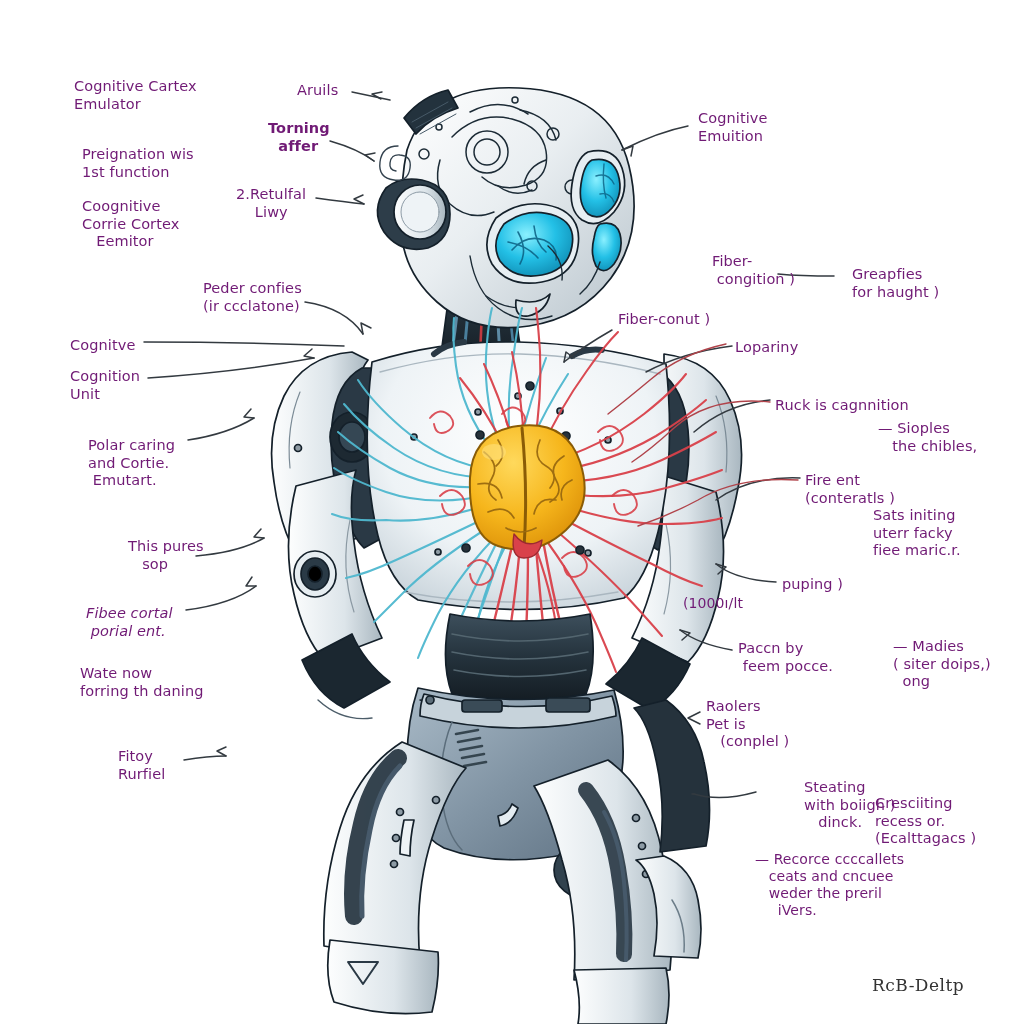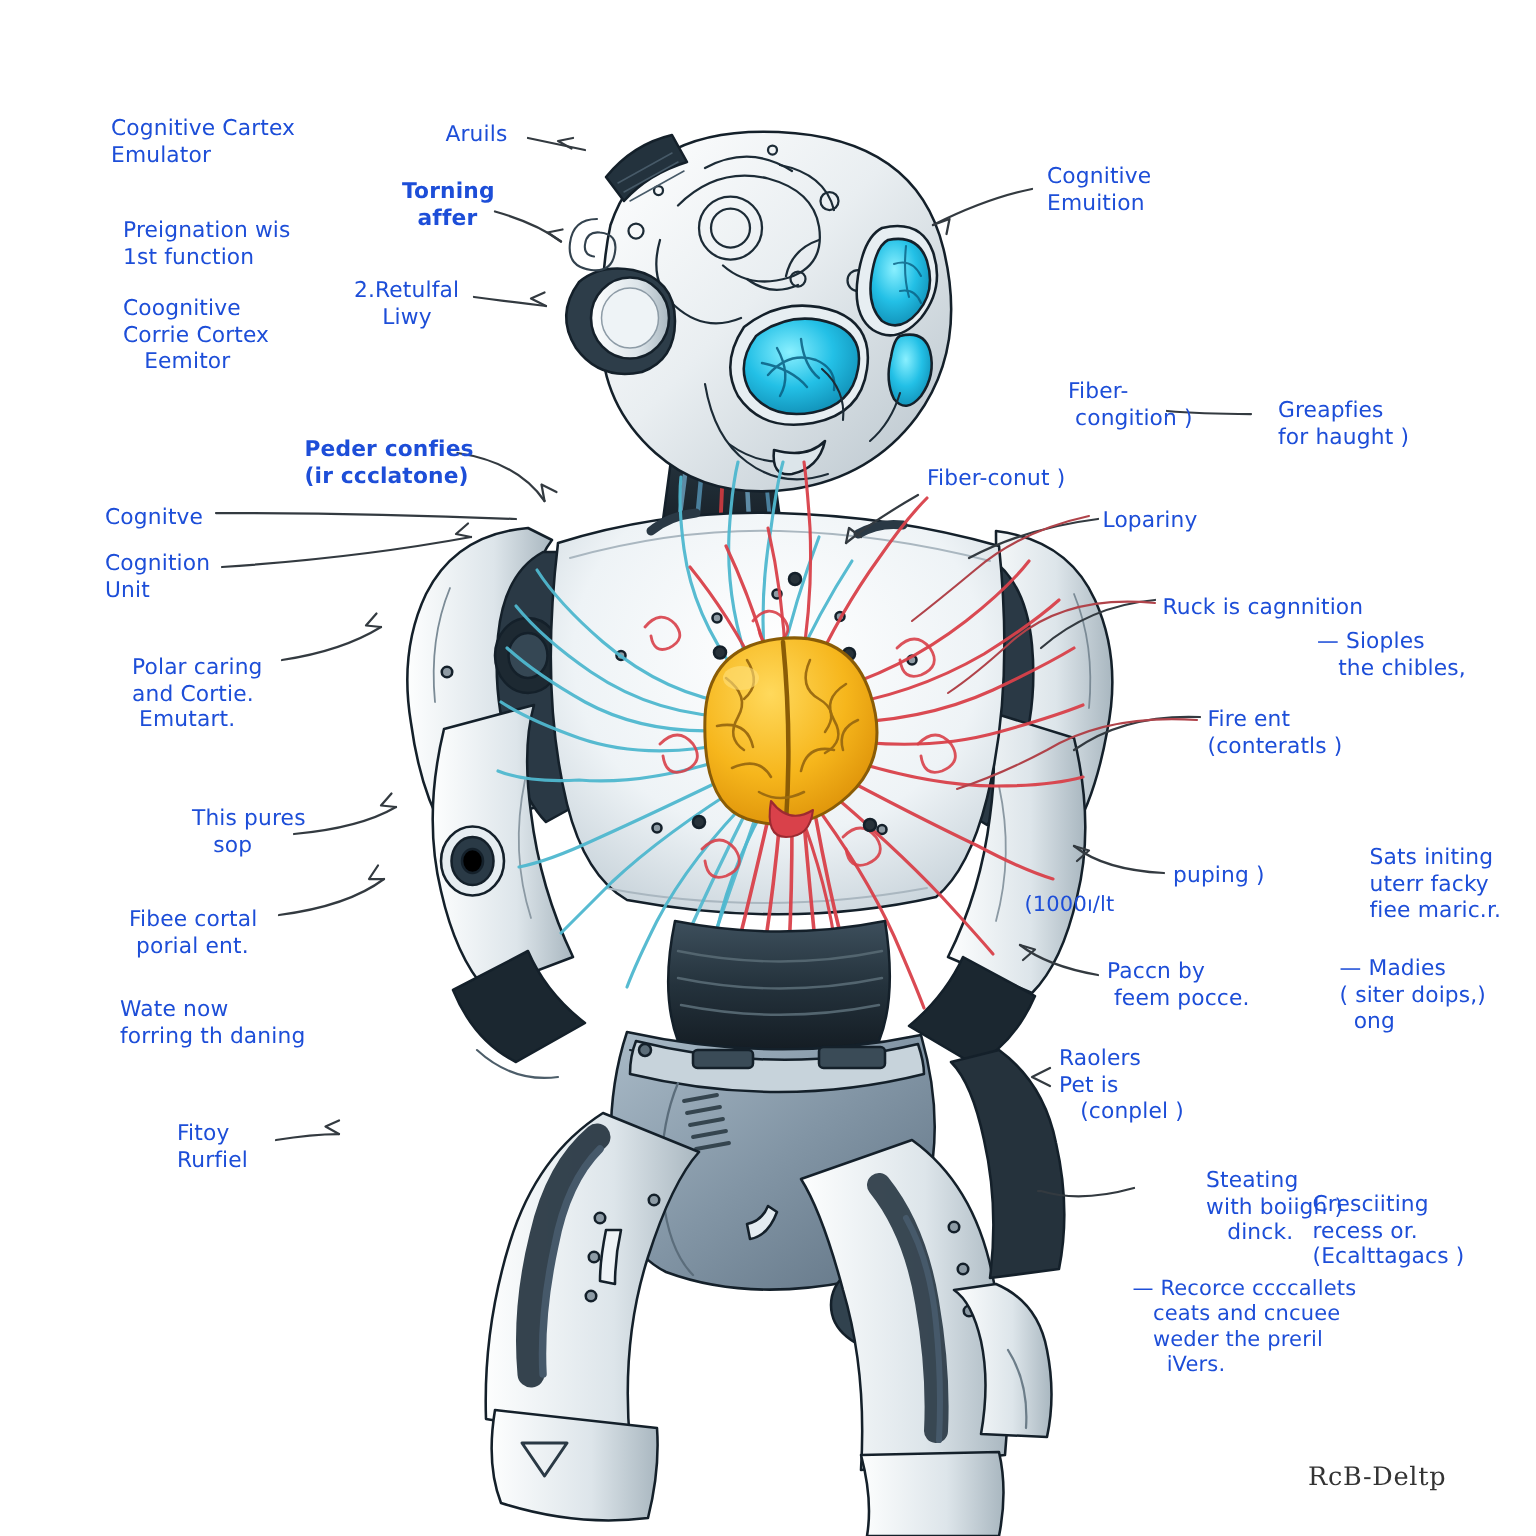--- a/index.html
+++ b/index.html
@@ -1,21 +1,21 @@
 <!DOCTYPE html>
 <html><head>
 <meta charset="utf-8">
 <style>
   html,body{margin:0;padding:0;background:#ffffff;}
   body{width:1024px;height:1024px;overflow:hidden;
        font-family:"DejaVu Sans",sans-serif;color:#1a1a1a;}
   #stage{position:relative;width:1024px;height:1024px;background:#fff;}
   svg#art{position:absolute;left:0;top:0;width:1024px;height:1024px;}
   .ann{position:absolute;font-family:"DejaVu Sans",sans-serif;
-       font-size:14.5px;line-height:1.22;color:#1d4ed8;white-space:pre;
+       font-size:14.5px;line-height:1.22;color:#701a75;white-space:pre;
        letter-spacing:.1px;}
   .ann.sm{font-size:14px;}
   .sig{position:absolute;font-size:17px;color:#333;font-family:"DejaVu Serif",serif;
        letter-spacing:.5px;}
 </style>
 </head>
 <body>
 
 <div id="stage">
 
@@ -396,50 +396,50 @@
 Corrie Cortex
    Eemitor</div>
   <div class="ann" style="left:70px;top:337px;">Cognitve</div>
   <div class="ann" style="left:70px;top:368px;">Cognition
 Unit</div>
   <div class="ann" style="left:88px;top:437px;">Polar caring
 and Cortie.
  Emutart.</div>
   <div class="ann" style="left:128px;top:538px;">This pures
    sop</div>
-  <div class="ann" style="left:86px;top:605px;">Fibee cortal
+  <div class="ann" style="left:86px;top:605px;font-style:italic;">Fibee cortal
  porial ent.</div>
   <div class="ann" style="left:80px;top:665px;">Wate now
 forring th daning</div>
   <div class="ann" style="left:118px;top:748px;">Fitoy
 Rurfiel</div>
 
   <div class="ann" style="left:297px;top:82px;">Aruils</div>
   <div class="ann" style="left:268px;top:120px;font-weight:bold;">Torning
   affer</div>
   <div class="ann" style="left:236px;top:186px;">2.Retulfal
     Liwy</div>
 
-  <div class="ann" style="left:203px;top:292px;font-weight:bold;">Peder confies
+  <div class="ann" style="left:203px;top:280px;">Peder confies
 (ir ccclatone)</div>
 
   <div class="ann" style="left:698px;top:110px;">Cognitive
 Emuition</div>
   <div class="ann" style="left:712px;top:253px;">Fiber-
  congition )</div>
   <div class="ann" style="left:852px;top:266px;">Greapfies
 for haught )</div>
   <div class="ann" style="left:618px;top:311px;">Fiber-conut )</div>
   <div class="ann" style="left:735px;top:339px;">Lopariny</div>
   <div class="ann" style="left:775px;top:397px;">Ruck is cagnnition</div>
   <div class="ann" style="left:878px;top:420px;">— Sioples
    the chibles,</div>
   <div class="ann" style="left:805px;top:472px;">Fire ent
 (conteratls )</div>
-  <div class="ann" style="left:873px;top:564px;margin-left:40px;">Sats initing
+  <div class="ann" style="left:873px;top:507px;">Sats initing
 uterr facky
 fiee maric.r.</div>
   <div class="ann" style="left:782px;top:576px;">puping )</div>
   <div class="ann sm" style="left:683px;top:595px;">(1000ı/lt</div>
   <div class="ann" style="left:738px;top:640px;">Paccn by
  feem pocce.</div>
   <div class="ann" style="left:893px;top:638px;">— Madies
 ( siter doips,)
   ong</div>
   <div class="ann" style="left:706px;top:698px;">Raolers

